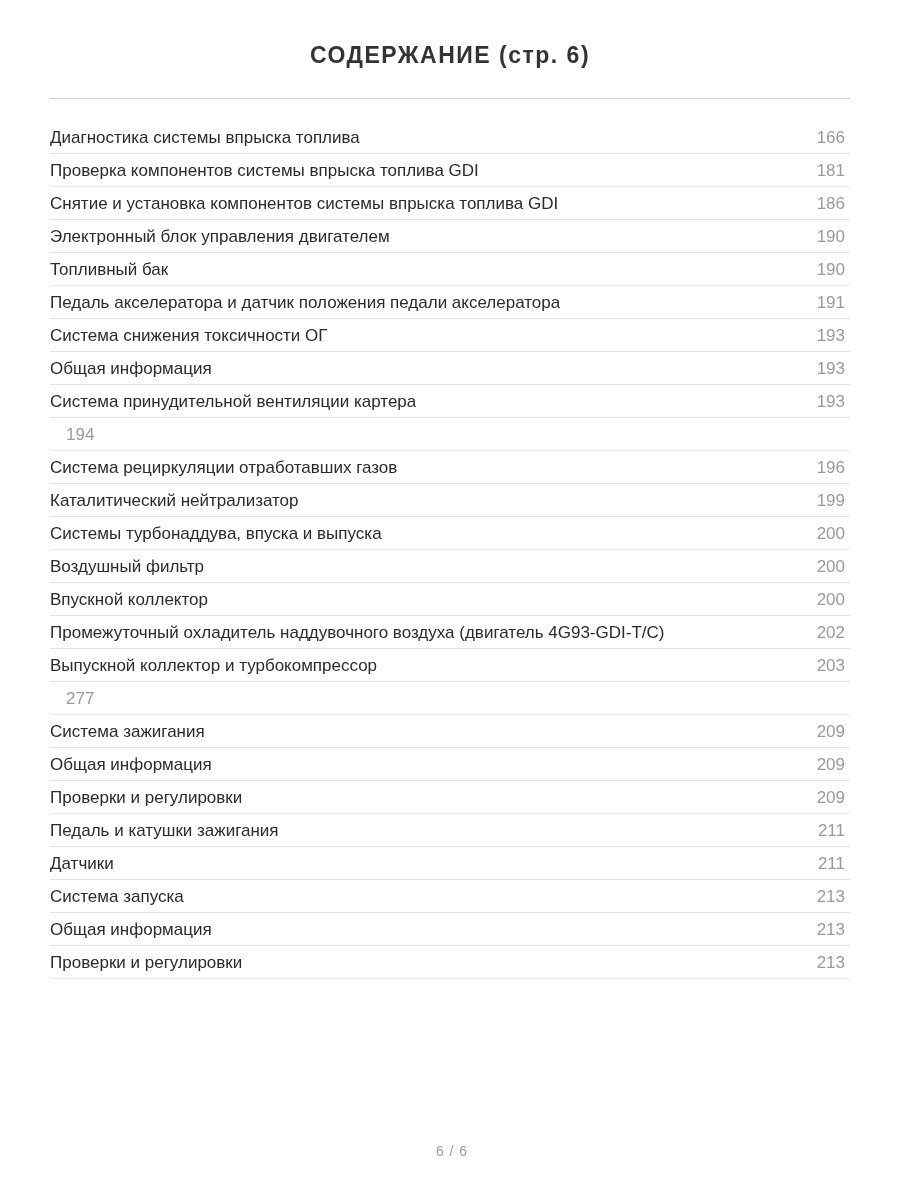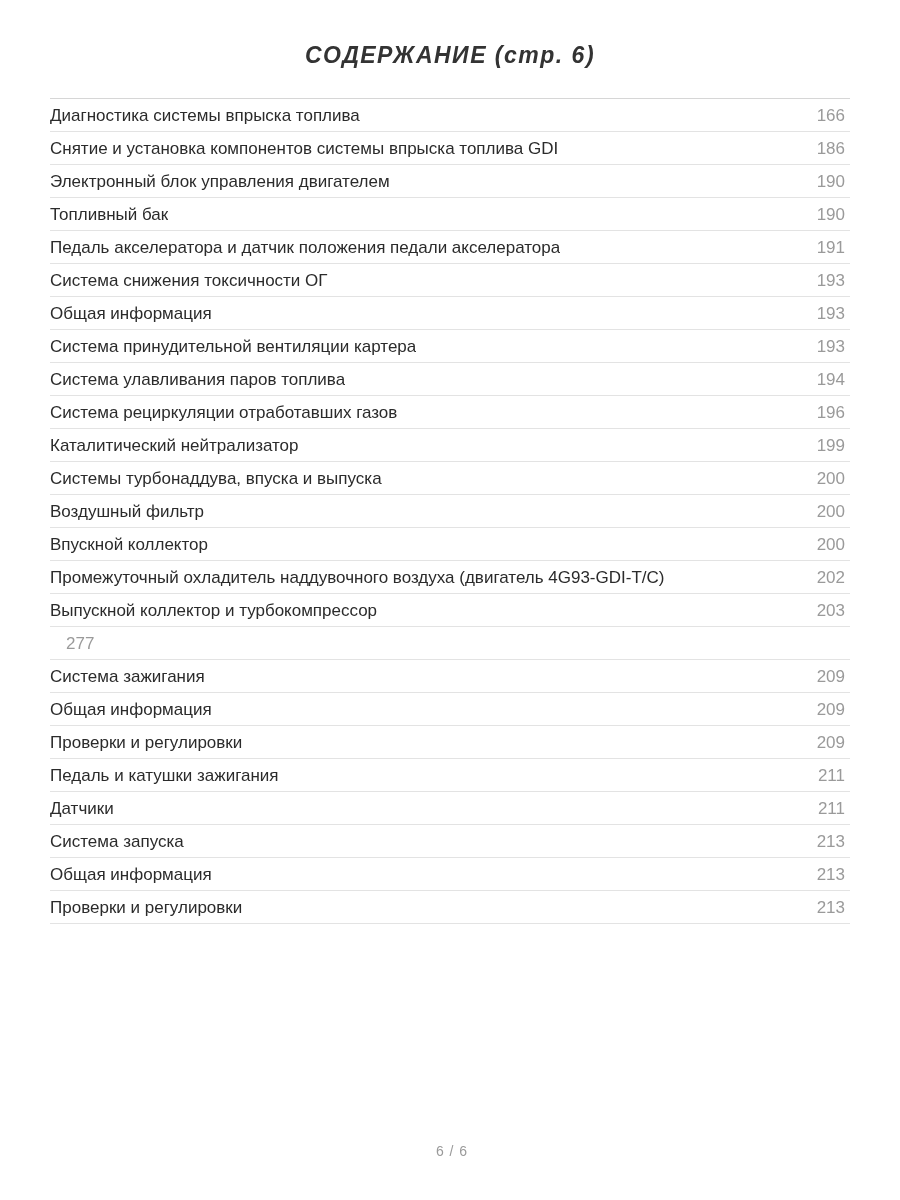--- a/index.html
+++ b/index.html
@@ -31,28 +31,28 @@
   }
   .title {
     margin: 0;
     padding-top: 42px;
     text-align: center;
     font-size: 23px;
     line-height: 27px;
     font-weight: 700;
     letter-spacing: 1.5px;
     color: var(--title);
-    font-style: italic;
   }
   .header-divider {
     height: 1px;
     background: var(--header-divider);
     margin-top: 29px;
   }
   .toc-list {
+    margin-top: 22px;
   }
   .toc-row {
     display: flex;
     justify-content: space-between;
     align-items: center;
     height: 33px;
     border-bottom: 1px solid var(--divider);
     font-size: 17px;
     line-height: 1;
   }
@@ -85,20 +85,24 @@
   <h1 class="title">СОДЕРЖАНИЕ (стр. 6)</h1>
 
   <div class="header-divider"></div>
 
   <div class="toc-list">
   <div class="toc-row">
     <span class="toc-title">Диагностика системы впрыска топлива</span>
     <span class="toc-page">166</span>
   </div>
 
+  <div class="toc-row">
+    <span class="toc-title">Проверка компонентов системы впрыска топлива GDI</span>
+    <span class="toc-page">181</span>
+  </div>
 
 
   <div class="toc-row">
     <span class="toc-title">Снятие и установка компонентов системы впрыска топлива GDI</span>
     <span class="toc-page">186</span>
   </div>
 
   <div class="toc-row">
     <span class="toc-title">Электронный блок управления двигателем</span>
     <span class="toc-page">190</span>
@@ -123,21 +127,20 @@
     <span class="toc-title">Общая информация</span>
     <span class="toc-page">193</span>
   </div>
 
   <div class="toc-row">
     <span class="toc-title">Система принудительной вентиляции картера</span>
     <span class="toc-page">193</span>
   </div>
 
   <div class="toc-row">
-    <span class="toc-title">Система улавливания паров топлива</span>
     <span class="toc-page">194</span>
   </div>
 
   <div class="toc-row">
     <span class="toc-title">Система рециркуляции отработавших газов</span>
     <span class="toc-page">196</span>
   </div>
 
   <div class="toc-row">
     <span class="toc-title">Каталитический нейтрализатор</span>

